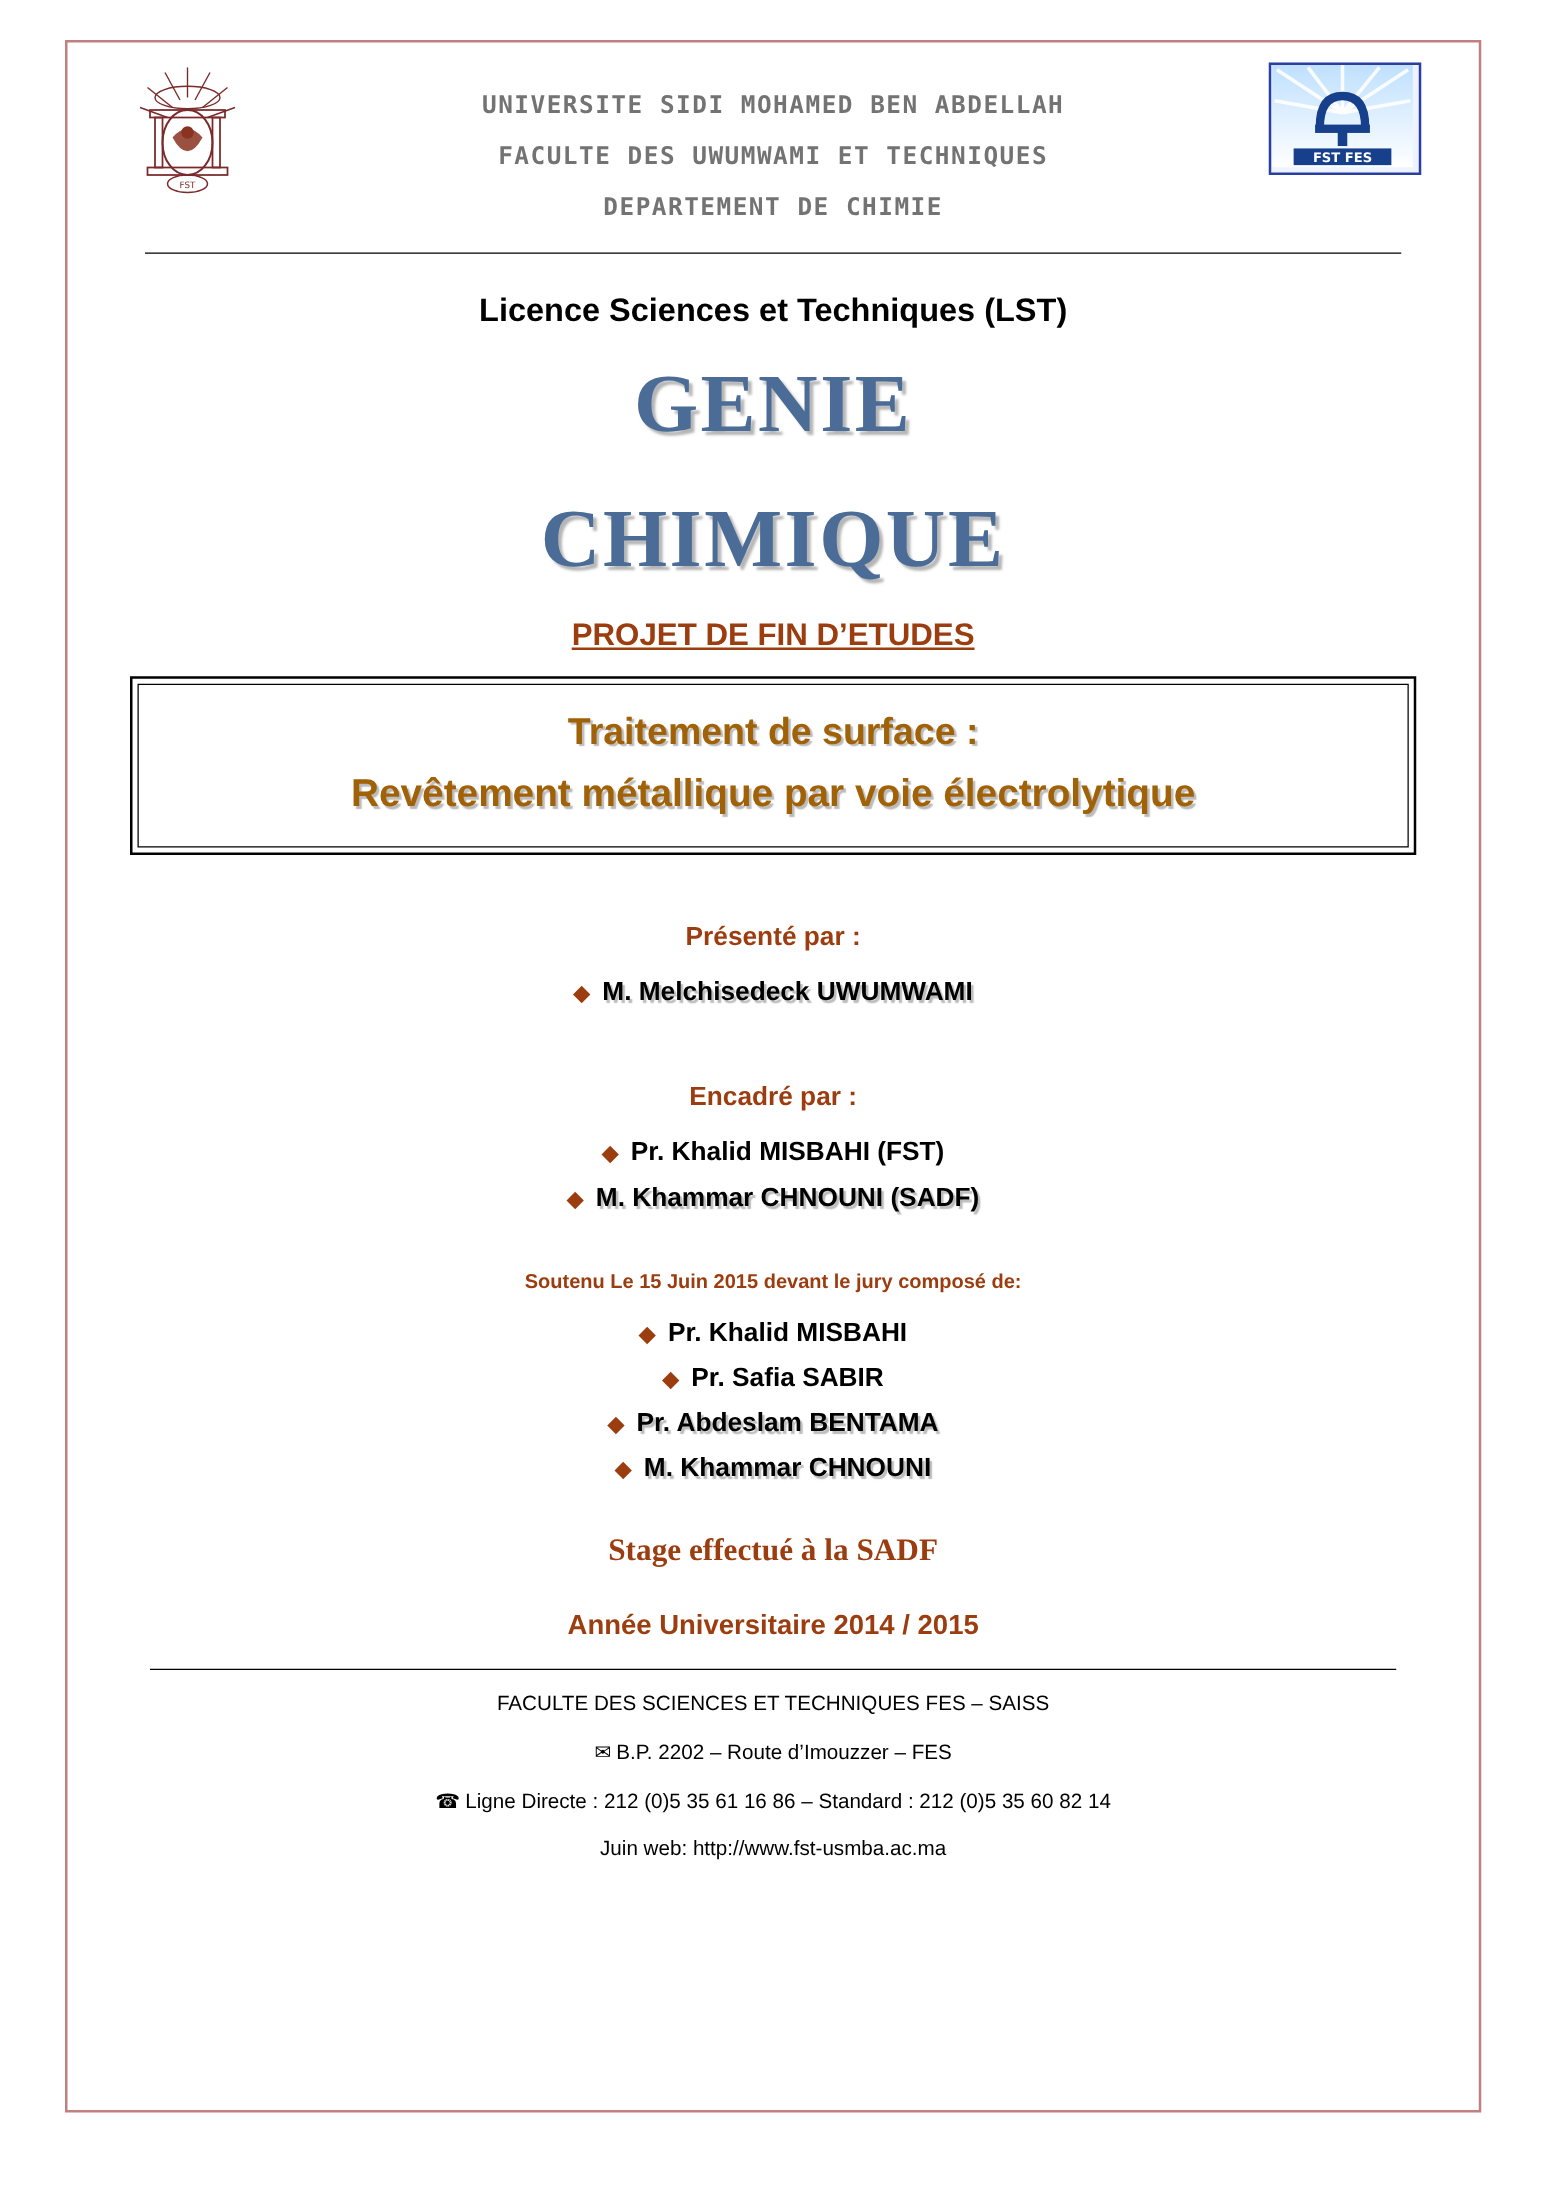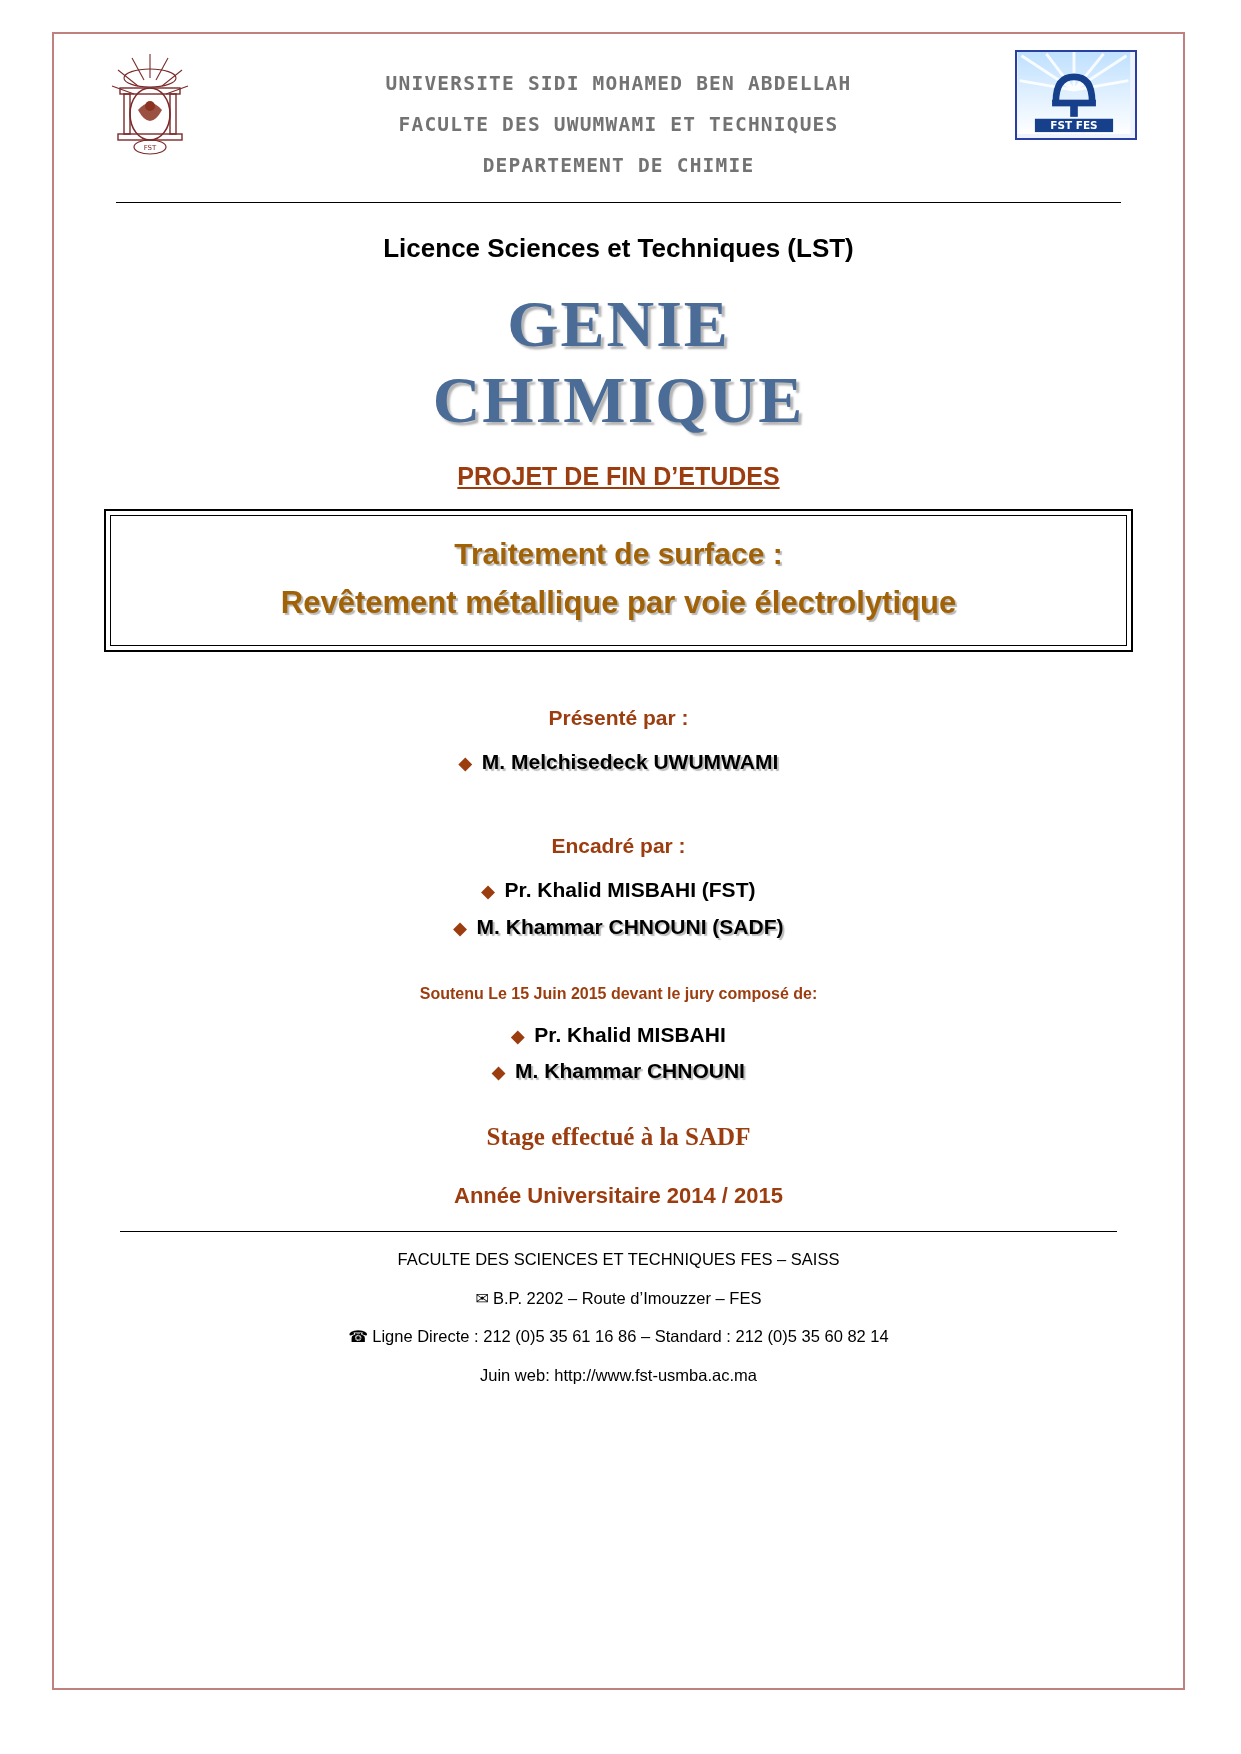--- a/index.html
+++ b/index.html
@@ -83,21 +83,21 @@
     font-family: "Liberation Serif", serif;
     font-weight: bold;
     font-size: 66px;
     line-height: 1.15;
     letter-spacing: 2px;
     color: #4a6c96;
     text-shadow: 3px 3px 2px rgba(120,120,120,0.55);
     margin-top: 22px;
     font-variant: small-caps;
   }
-  .genie .l2 { display: block; }
+  .genie .l2 { display: block; margin-top: 32px; }
   .pfe {
     text-align: center;
     font-weight: bold;
     font-size: 25px;
     color: #9c3d10;
     text-decoration: underline;
     margin-top: 24px;
   }
 
   
@@ -283,20 +283,26 @@
         <span class="bullet">◆</span><span class="shadowed">M. Khammar CHNOUNI (SADF)</span>
       </li>
     </ul>
 
     <div class="jury-head">Soutenu Le 15 Juin 2015  devant le jury composé de:</div>
     <ul class="person-list">
       <li>
         <span class="bullet">◆</span><span>Pr. Khalid MISBAHI</span>
       </li>
       <li>
+        <span class="bullet">◆</span><span>Pr. Safia SABIR</span>
+      </li>
+      <li>
+        <span class="bullet">◆</span><span class="shadowed">Pr. Abdeslam BENTAMA</span>
+      </li>
+      <li>
         <span class="bullet">◆</span><span class="shadowed">M. Khammar CHNOUNI</span>
       </li>
     </ul>
 
     <div class="stage">Stage effectué à la SADF</div>
     <div class="annee">Année Universitaire  2014 / 2015</div>
 
     <hr class="footer-rule">
 
     <div class="footer">

